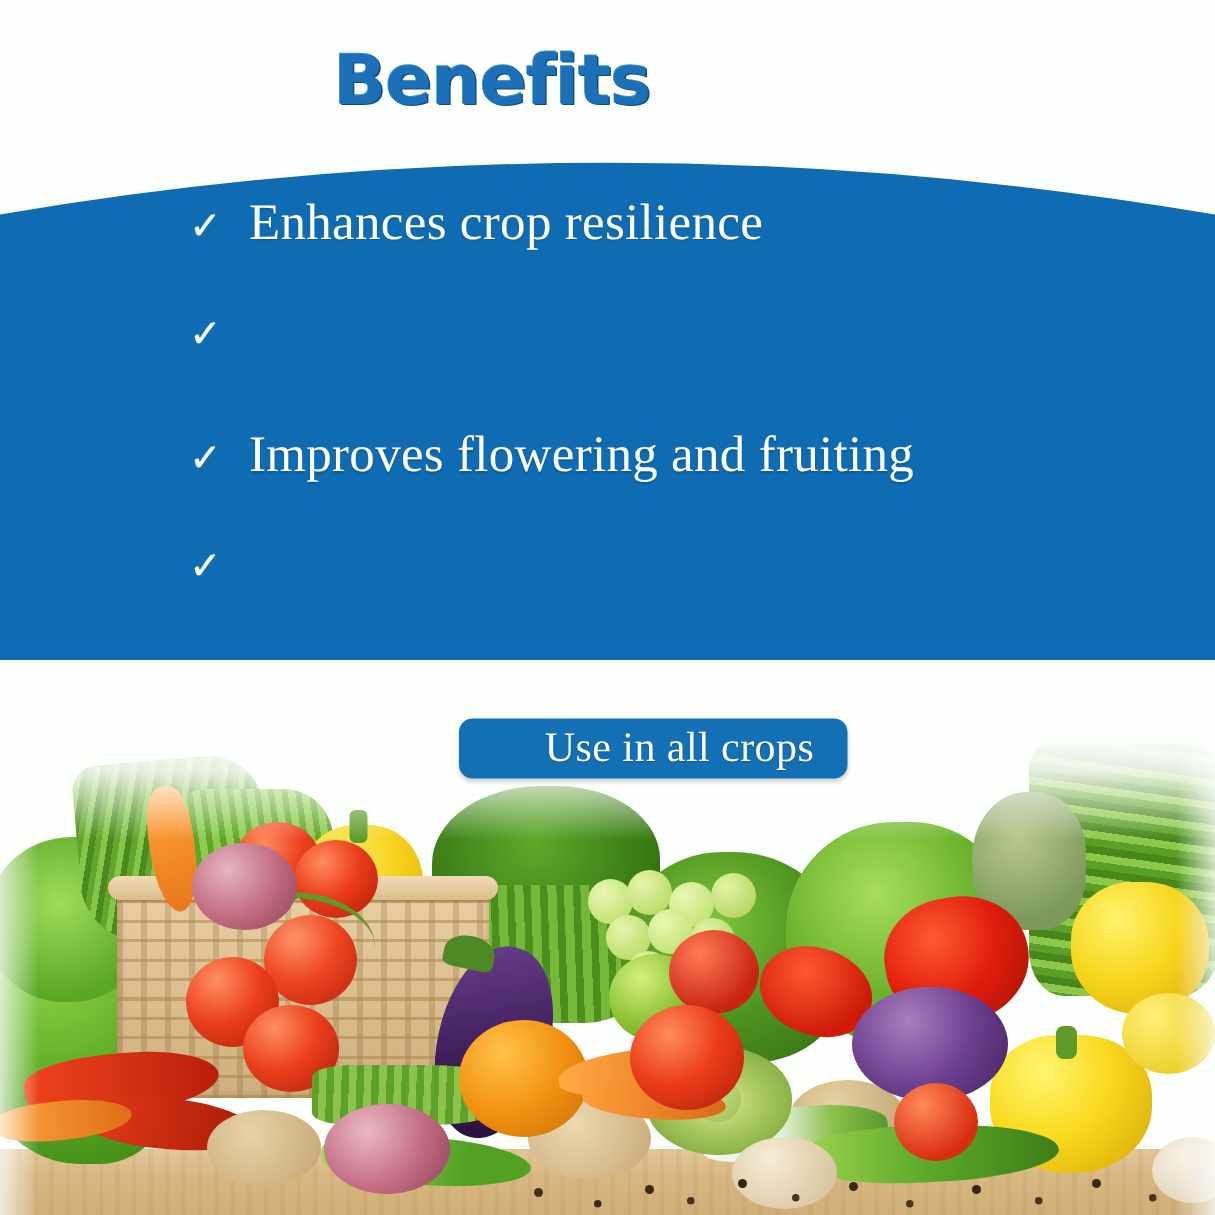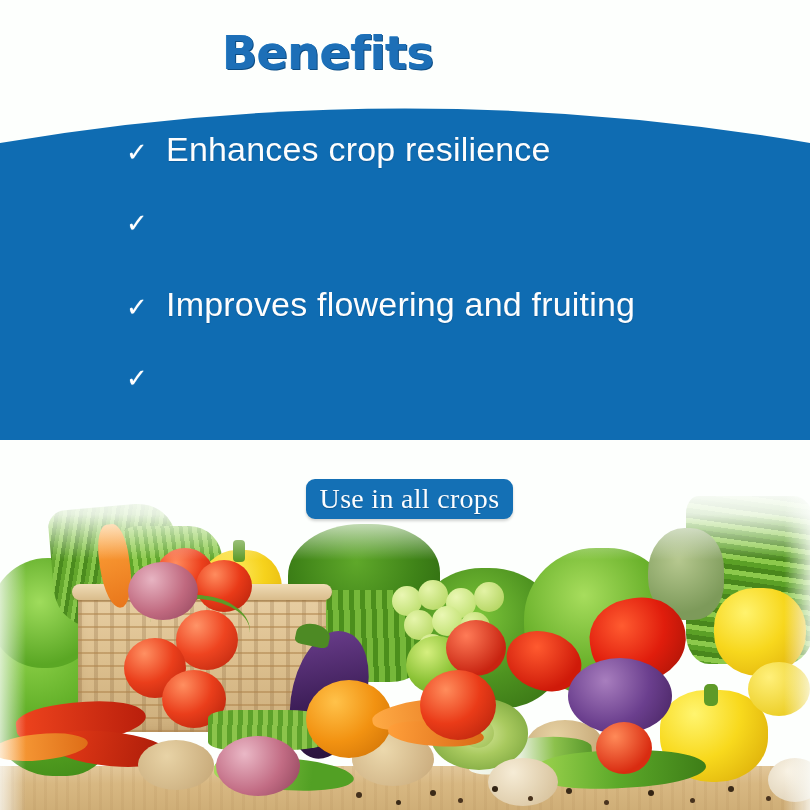--- a/index.html
+++ b/index.html
@@ -58,38 +58,39 @@
   .check{
     font-family:"DejaVu Sans", sans-serif;
     font-size:26px;
     color:#ffffff;
     line-height:1;
     width:40px;
     display:inline-block;
     text-shadow:0 0 1px rgba(255,255,255,.6);
   }
   .item-text{
-    font-family:Liberation Sans, sans-serif;
+    font-family:Liberation Serif, serif;
     font-size:34px;
     color:#fdfdfd;
     line-height:1;
     letter-spacing:0.2px;
     text-shadow:0 1px 1px rgba(0,40,80,.25);
   }
 
   
   .badge{
     position:absolute;
     left:306px;top:479px;
-    width:207px;height:40px;
+    width:224px;height:40px;
     background:#1470b5;
     border-radius:9px;
     box-shadow:0 2px 3px rgba(0,0,0,.18);
     display:flex;align-items:center;justify-content:center;
     z-index:7;
+    padding-left:35px;
   }
   .badge-text{
     font-family:"Liberation Serif", serif;
     font-size:28px;
     color:#fbfdff;
     line-height:1;
     letter-spacing:0.3px;
     text-shadow:0 1px 1px rgba(0,30,60,.3);
   }
 

